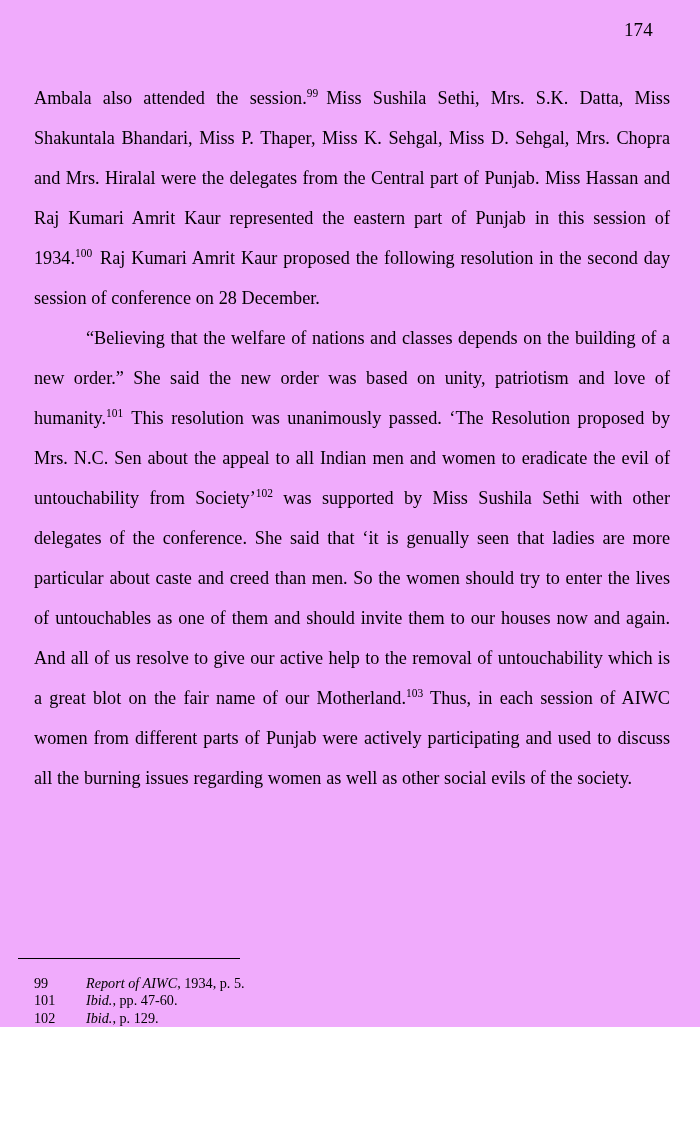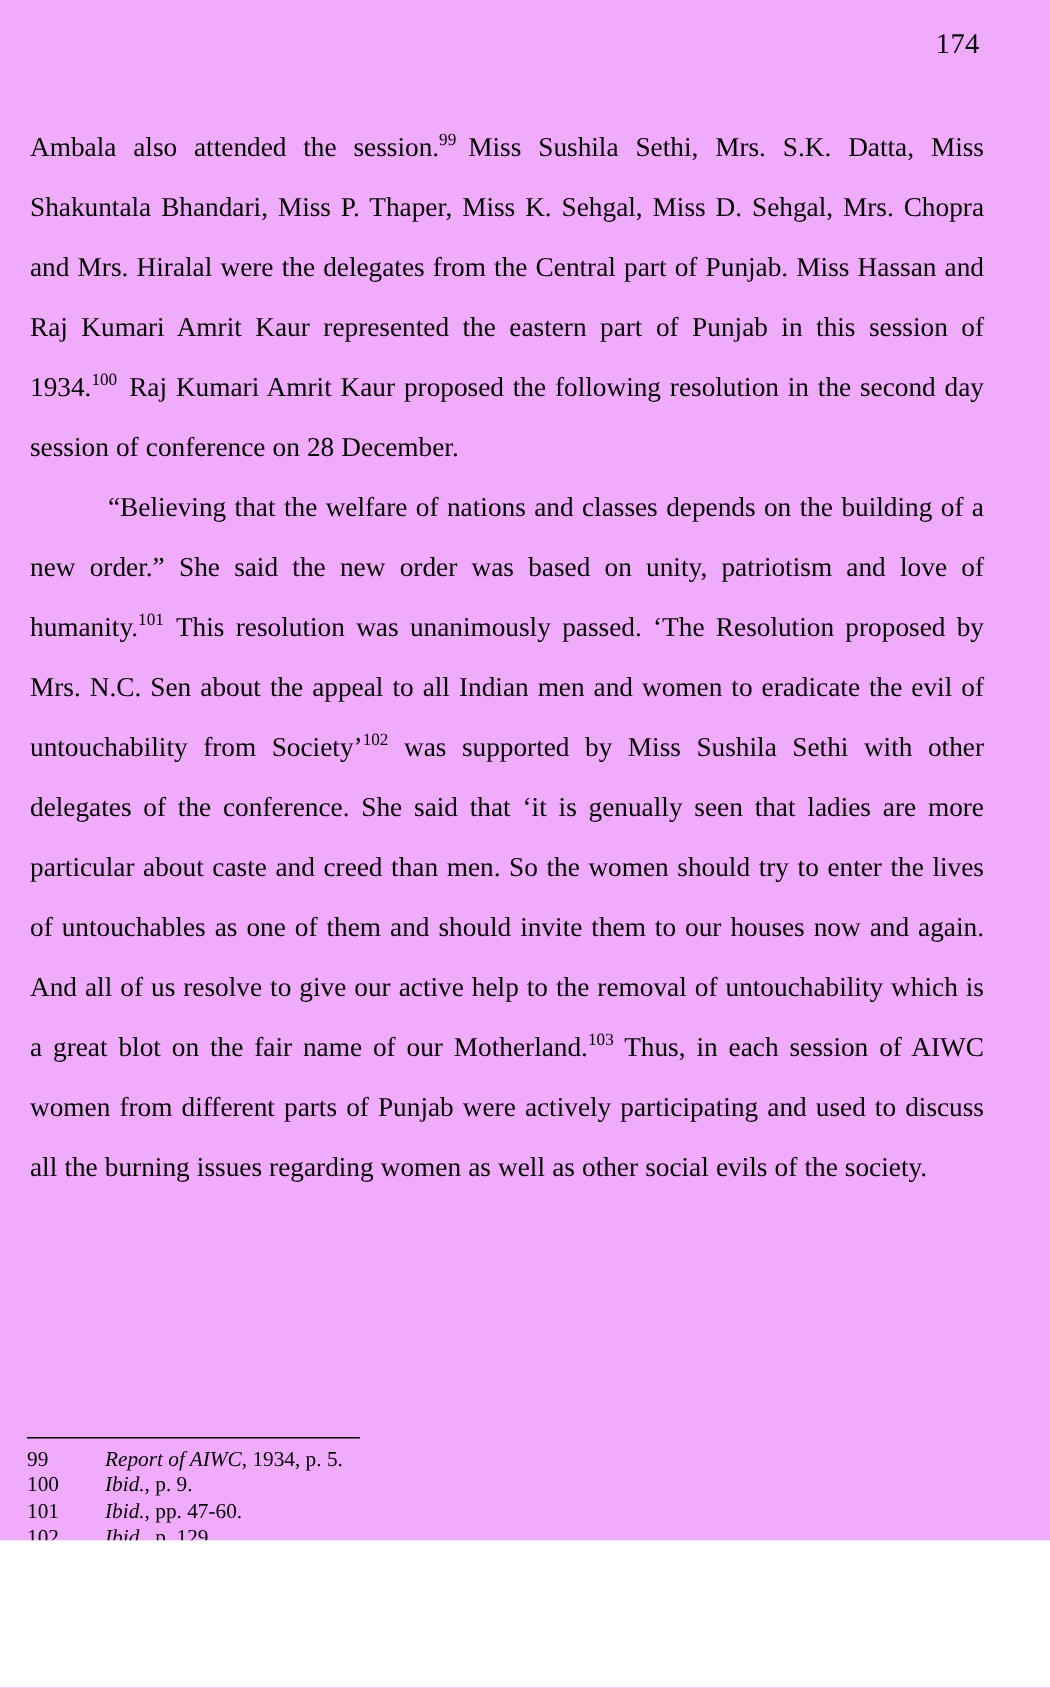--- a/index.html
+++ b/index.html
@@ -22,21 +22,21 @@
   .page-number {
     position: absolute;
     top: 20px;
     right: 47px;
     font-size: 19px;
     line-height: 1;
     letter-spacing: 0.2px;
   }
   .body-area {
     position: absolute;
-    left: 20px;
+    left: 34px;
     top: 78px;
     width: 636px;
   }
   p.para {
     margin: 0;
     font-size: 18.2px;
     line-height: 40px;
     text-align: justify;
     text-justify: inter-word;
     -webkit-hyphens: none;
@@ -62,21 +62,21 @@
     width: 636px;
   }
   .fn-rule {
     width: 222px;
     height: 0;
     border-top: 1.3px solid #000;
     margin: 0 0 6px 0;
   }
   .fn-list {
     list-style: none;
-    margin: 0;
+    margin: 16px;
     padding: 0;
   }
   .fn-item {
     font-size: 14.2px;
     line-height: 17.4px;
     white-space: nowrap;
   }
   .fn-num {
     display: inline-block;
     width: 52px;
@@ -98,19 +98,18 @@
 
   <div class="body-area" id="body-area">
       <p class="para"><span>Ambala also attended the session.</span><sup class="fn">99</sup><span class="gap"></span><span>Miss Sushila Sethi, Mrs. S.K. Datta, Miss Shakuntala Bhandari, Miss P. Thaper, Miss K. Sehgal, Miss D. Sehgal, Mrs. Chopra and Mrs. Hiralal were the delegates from the Central part of Punjab.  Miss Hassan and Raj Kumari Amrit Kaur represented the eastern part of Punjab in this session of 1934.</span><sup class="fn">100</sup><span class="gap"></span><span>Raj Kumari Amrit Kaur proposed the following resolution in the second day session of conference on 28 December.</span></p>
       <p class="para indent"><span>“Believing that the welfare of nations and classes depends on the building of a new order.”  She said the new order was based on unity, patriotism and love of humanity.</span><sup class="fn">101</sup><span class="gap"></span><span>This resolution was unanimously passed. ‘The Resolution proposed by Mrs. N.C. Sen about the appeal to all Indian men and women to eradicate the evil of untouchability from Society’</span><sup class="fn">102</sup><span> was supported by Miss Sushila Sethi with other delegates of the conference.  She said that ‘it is genually seen that ladies are more particular about caste and creed than men. So the women should try to enter the lives of untouchables as one of them and should invite them to our houses now and again. And all of us resolve to give our active help to the removal of untouchability which is a great blot on the fair name of our Motherland.</span><sup class="fn">103</sup><span> Thus, in each session of AIWC women from different parts of Punjab were actively participating and used to discuss all the burning issues regarding women as well as other social evils of the society.</span></p>
     </div>
 
   <div class="footnotes">
     <div class="fn-rule"></div>
     <ul class="fn-list" id="fn-list">
         <li class="fn-item"><span class="fn-num">99</span><span class="fn-text"><span class="fn-title">Report of AIWC</span><span>, 1934, p. 5.</span></span></li>
-        <li class="fn-item"><span class="fn-num">100</span><span class="fn-text"><span class="fn-title">Ibid.</span><span>, p. 9.</span></span></li>
         <li class="fn-item"><span class="fn-num">101</span><span class="fn-text"><span class="fn-title">Ibid.</span><span>, pp. 47-60.</span></span></li>
         <li class="fn-item"><span class="fn-num">102</span><span class="fn-text"><span class="fn-title">Ibid.</span><span>, p. 129.</span></span></li>
       </ul>
   </div>
 
 </div>
 
 </body></html>

